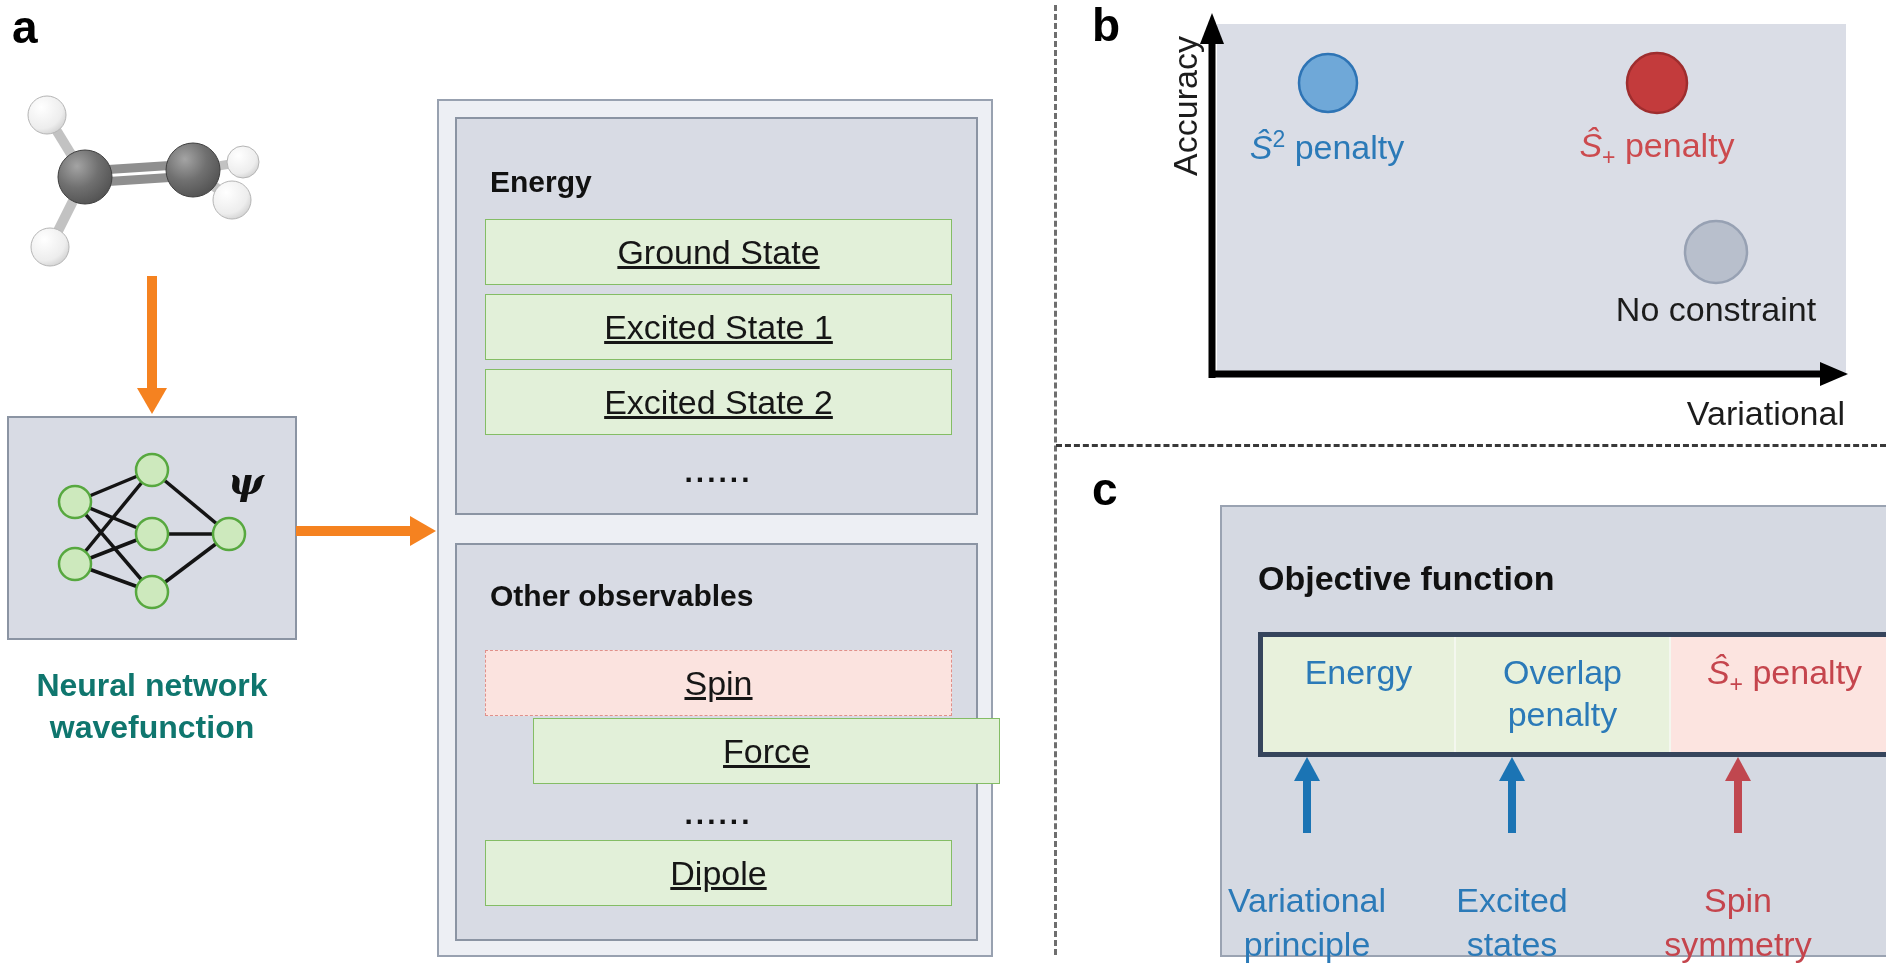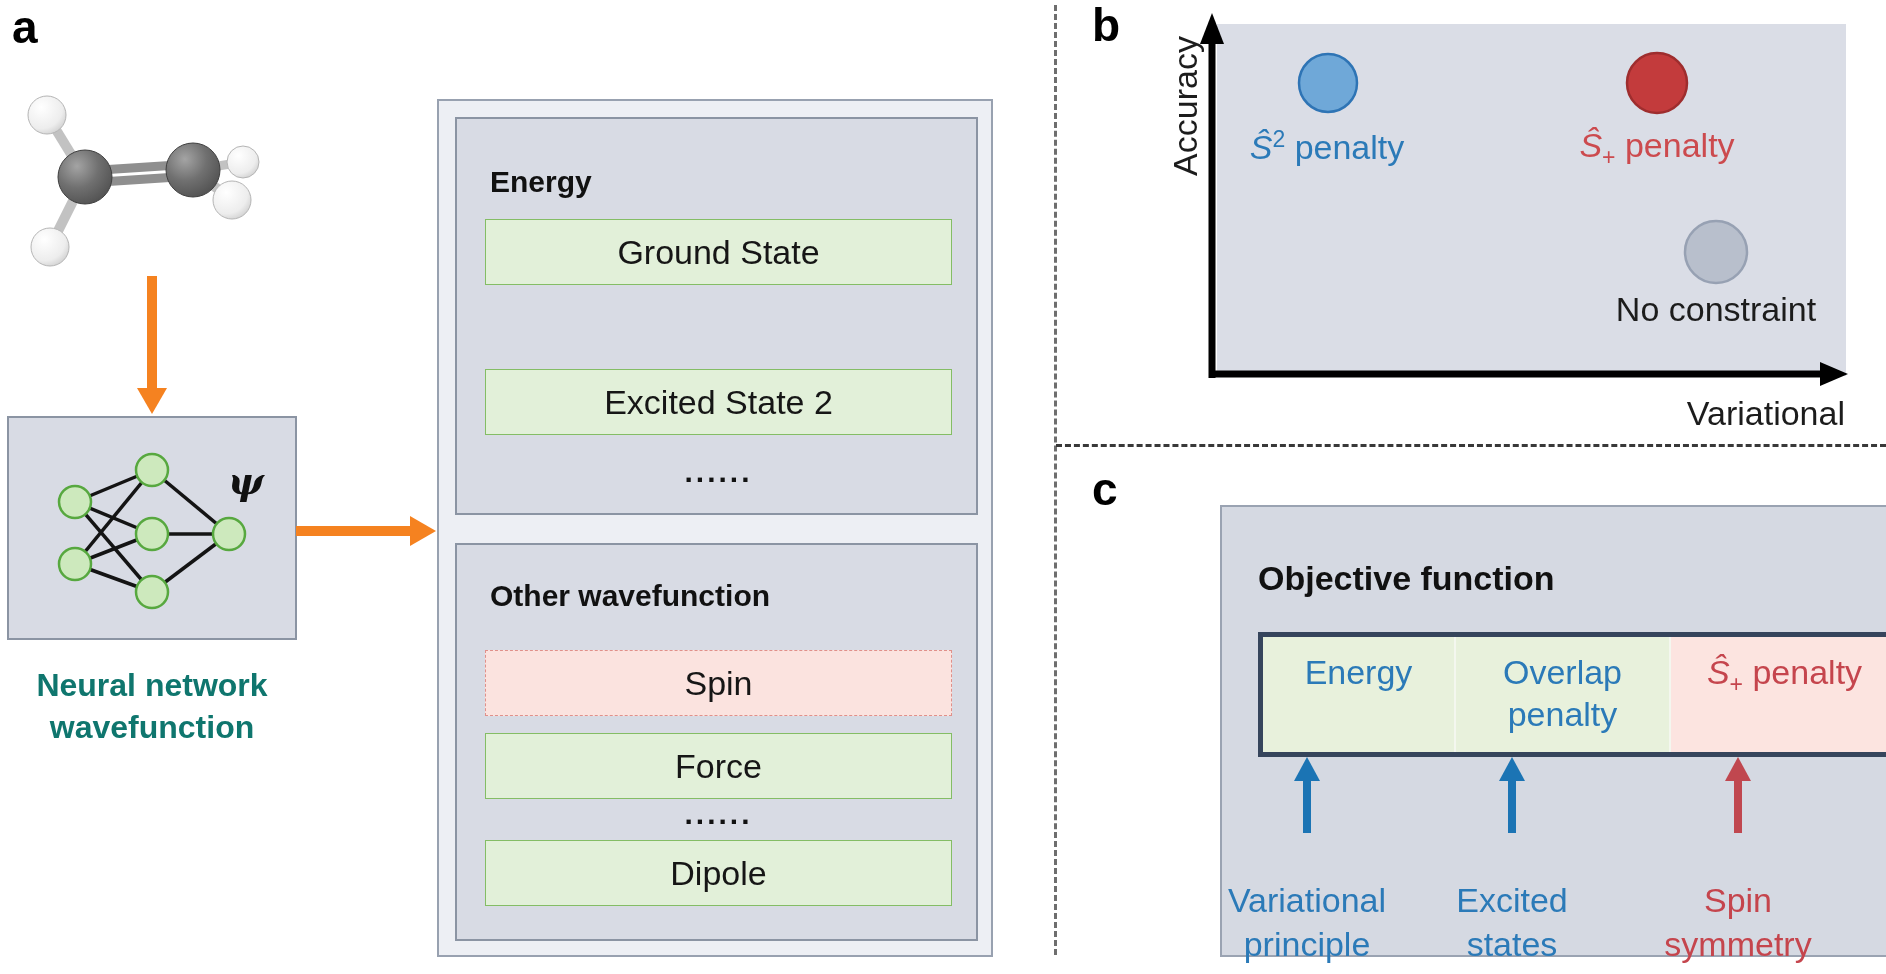--- a/index.html
+++ b/index.html
@@ -23,21 +23,21 @@
     background:#edeff4;border:2px solid #98a1b0;box-sizing:border-box;
   }
   .inner-panel{
     background:#d8dbe4;border:2px solid #8b94a3;box-sizing:border-box;
     width:523px;height:398px;left:455px;
   }
   .inner-title{position:absolute;left:33px;font-weight:700;font-size:30px;color:#111;}
   .row{
     position:absolute;left:28px;width:467px;height:66px;
     display:flex;align-items:center;justify-content:center;
-    font-size:34px;color:#161616;box-sizing:border-box;
+    font-size:34px;color:#161616;box-sizing:border-box;text-decoration:underline;
   }
   .row-green{background:#e2f0d9;border:1px solid #84bd65;}
   .row-pink{background:#fbe3df;border:1px dashed #e0908a;}
   .dots{position:absolute;left:28px;width:467px;text-align:center;
     font-size:30px;font-weight:700;letter-spacing:3px;color:#111;}
   
   .v-divider{left:1054px;top:5px;height:950px;width:0;border-left:3px dashed #6e6e6e;}
   .h-divider{left:1056px;top:444px;width:830px;height:0;border-top:3px dashed #393939;}
   
   .plot-area{left:1217px;top:24px;width:629px;height:352px;background:#dadde6;}
@@ -138,28 +138,29 @@
   <svg class="abs" style="left:296px;top:509px;" width="144" height="44" viewBox="0 0 144 44">
     <rect x="0" y="17" width="118" height="10" fill="#f58220"></rect>
     <polygon points="140,22 114,7 114,37" fill="#f58220"></polygon>
   </svg>
 
   <div class="abs outer-box"></div>
 
   <div class="abs inner-panel" style="top:117px;">
     <div class="inner-title" style="top:46px;">Energy</div>
     <div class="row row-green" style="top:100px;">Ground State</div>
+    <div class="row row-green" style="top:175px;">Excited State 1</div>
     <div class="row row-green" style="top:250px;">Excited State 2</div>
     <div class="dots" style="top:336px;">......</div>
   </div>
 
   <div class="abs inner-panel" style="top:543px;">
-    <div class="inner-title" style="top:34px;">Other wavefunction</div>
+    <div class="inner-title" style="top:34px;">Other observables</div>
     <div class="row row-pink" style="top:105px;">Spin</div>
-    <div class="row row-green" style="top:188px;">Force</div>
+    <div class="row row-green" style="top:173px;margin-left:48px;">Force</div>
     <div class="dots" style="top:252px;">......</div>
     <div class="row row-green" style="top:295px;">Dipole</div>
   </div>
 
   <div class="abs v-divider"></div>
   <div class="abs h-divider"></div>
 
   <div class="abs panel-letter" style="left:1092px;top:2px;">b</div>
 
   <div class="abs plot-area"></div>

